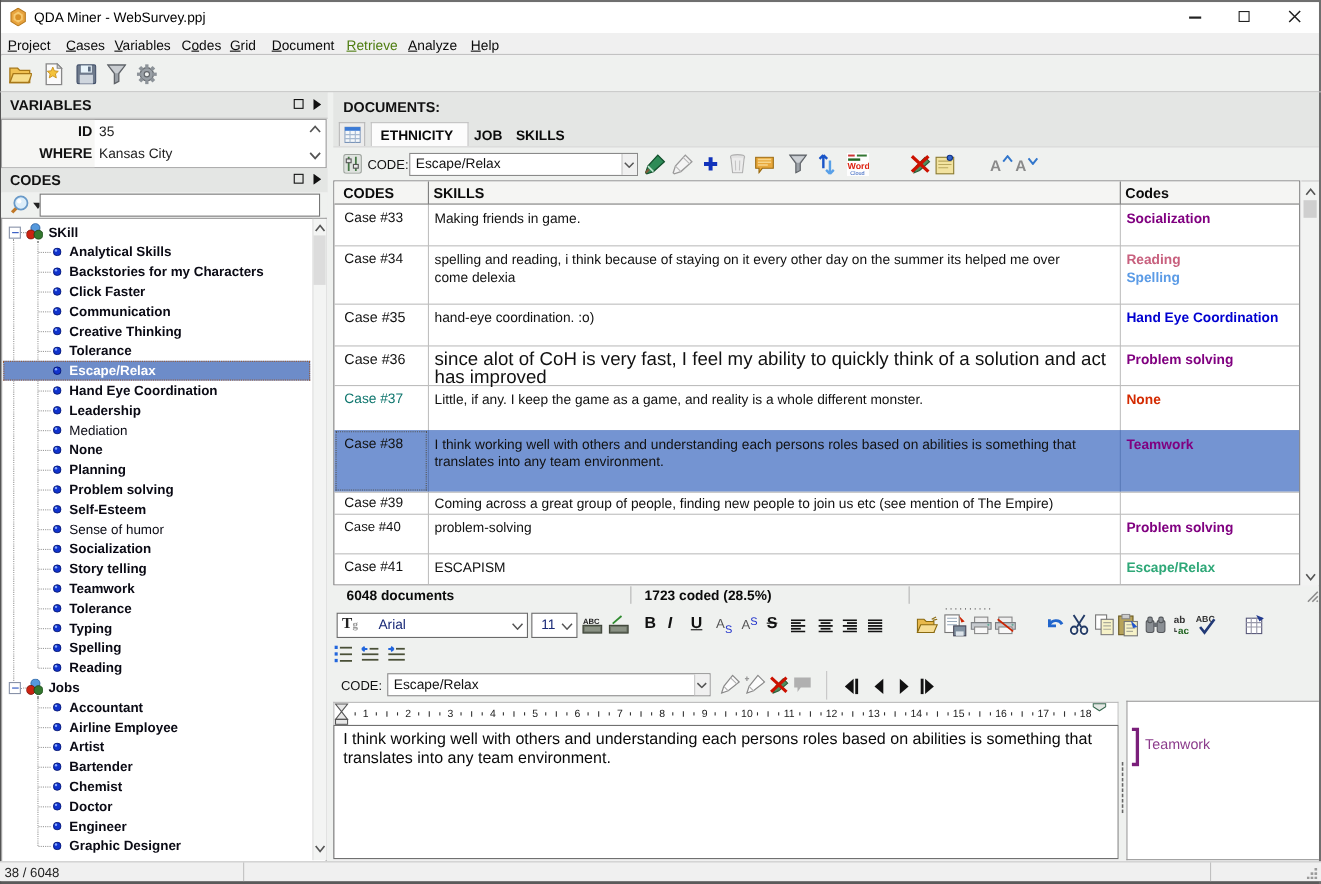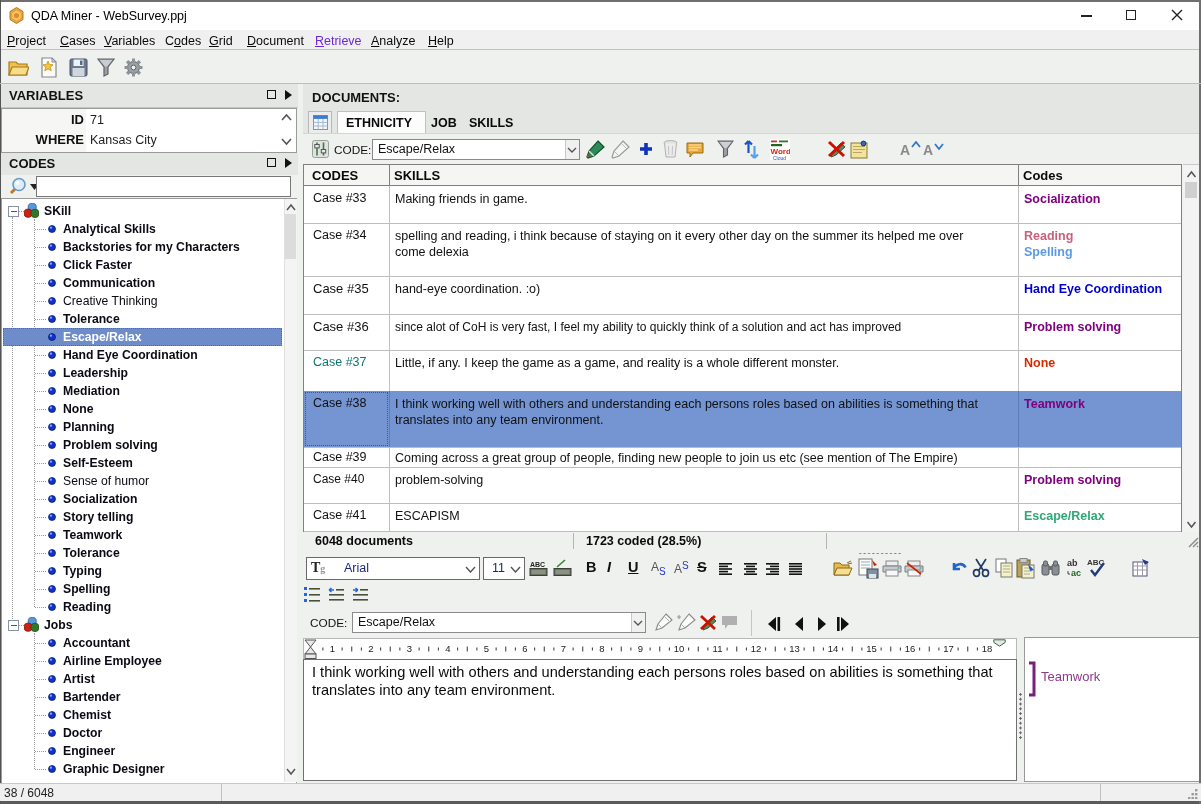--- a/index.html
+++ b/index.html
@@ -27,21 +27,21 @@
 <svg class="ab" style="left:1171px;top:9px" width="12" height="12" viewBox="0 0 12 12">
 <path d="M1,1 L11,11 M11,1 L1,11" stroke="#222" stroke-width="1.4"></path>
   </svg>
 <div class="ab" style="left:1px;top:30px;width:1198px;height:20px;background:#f0f0f0;border-bottom:1px solid #c2c2c2"></div>
 <div class="ab" style="left:7px;top:34px;font-size:12.5px;color:#0a0a0a"><span style="text-decoration:underline">P</span>roject</div>
 <div class="ab" style="left:60px;top:34px;font-size:12.5px;color:#0a0a0a"><span style="text-decoration:underline">C</span>ases</div>
 <div class="ab" style="left:104px;top:34px;font-size:12.5px;color:#0a0a0a"><span style="text-decoration:underline">V</span>ariables</div>
 <div class="ab" style="left:165px;top:34px;font-size:12.5px;color:#0a0a0a">C<span style="text-decoration:underline">o</span>des</div>
 <div class="ab" style="left:209px;top:34px;font-size:12.5px;color:#0a0a0a"><span style="text-decoration:underline">G</span>rid</div>
 <div class="ab" style="left:247px;top:34px;font-size:12.5px;color:#0a0a0a"><span style="text-decoration:underline">D</span>ocument</div>
-<div class="ab" style="left:315px;top:34px;font-size:12.5px;color:#6d28d9"><span style="text-decoration:underline">R</span>etrieve</div>
+<div class="ab" style="left:315px;top:34px;font-size:12.5px;color:#4d7c0f"><span style="text-decoration:underline">R</span>etrieve</div>
 <div class="ab" style="left:371px;top:34px;font-size:12.5px;color:#0a0a0a"><span style="text-decoration:underline">A</span>nalyze</div>
 <div class="ab" style="left:428px;top:34px;font-size:12.5px;color:#0a0a0a"><span style="text-decoration:underline">H</span>elp</div>
 <div class="ab dots tb" style="left:1px;top:51px;width:1198px;height:33px"></div>
 <svg class="ab" style="left:8px;top:58px" width="21" height="19" viewBox="0 0 21 19">
 <path d="M1,4 L8,4 L10,6 L19,6 L19,17 L1,17 Z" fill="#f0c050" stroke="#a87818" stroke-width="1.2"></path>
 <path d="M1,17 L4,9 L21,9 L18,17 Z" fill="#f7dd8a" stroke="#a87818" stroke-width="1.2"></path>
 </svg>
 <svg class="ab" style="left:38px;top:57px" width="21" height="21" viewBox="0 0 21 21">
 <path d="M4,1 L14,1 L18,5 L18,20 L4,20 Z" fill="#fbfbfb" stroke="#888" stroke-width="1.2"></path>
 <path d="M14,1 L14,5 L18,5 Z" fill="#d8d8d8" stroke="#888"></path>
@@ -76,21 +76,21 @@
 <div class="ab" style="left:0;top:83px;width:1201px;height:1px;background:#bdbdbd"></div>
 <div class="ab hdr dots" style="left:1px;top:84px;width:297px;height:24px;line-height:24px;padding-left:8px;border-bottom:1px solid #c5c5c5">VARIABLES</div>
 <div class="ab" style="left:267px;top:90px;width:9px;height:9px;border:1.5px solid #111"></div>
 <svg class="ab" style="left:284px;top:90px" width="8" height="10" viewBox="0 0 8 10">
     <polygon points="1,0 8,5 1,10" fill="#111"></polygon>
   </svg>
 <div class="ab" style="left:1px;top:108px;width:296px;height:45px;background:#fff;border:1px solid #9a9a9a"></div>
 <div class="ab dots" style="left:2px;top:109px;width:84px;height:43px;background:#f6f6f4"></div>
 <div class="ab" style="left:2px;top:112px;width:82px;text-align:right;font-weight:bold;font-size:13px;color:#111">ID</div>
 <div class="ab" style="left:2px;top:132px;width:82px;text-align:right;font-weight:bold;font-size:13px;color:#111">WHERE</div>
-<div class="ab" style="left:90px;top:113px;font-size:12.5px;color:#222">71</div>
+<div class="ab" style="left:90px;top:113px;font-size:12.5px;color:#222">35</div>
 <div class="ab" style="left:90px;top:133px;font-size:12.5px;color:#222">Kansas City</div>
 <svg class="ab" style="left:280px;top:113px" width="13" height="8" viewBox="0 0 13 8">
     <path d="M2,7 L6.5,2 L11,7" fill="none" stroke="#555" stroke-width="1.6"></path>
   </svg>
 <svg class="ab" style="left:280px;top:138px" width="13" height="8" viewBox="0 0 13 8">
     <path d="M2,1 L6.5,6 L11,1" fill="none" stroke="#555" stroke-width="1.6"></path>
   </svg>
 <div class="ab hdr dots" style="left:1px;top:153px;width:297px;height:22px;line-height:22px;padding-left:8px">CODES</div>
 <div class="ab" style="left:267px;top:158px;width:9px;height:9px;border:1.5px solid #111"></div>
 <svg class="ab" style="left:284px;top:158px" width="8" height="10" viewBox="0 0 8 10">
@@ -141,21 +141,21 @@
 <svg class="ab" style="left:48px;top:279px" width="8" height="8" viewBox="0 0 8 8">
 <circle cx="4" cy="4" r="3.5" fill="#1133cc" stroke="#001166" stroke-width="0.7"></circle>
 <circle cx="2.9" cy="2.7" r="1.1" fill="#88aaff"></circle>
 </svg>
 <div class="ab" style="left:63px;top:276px;font-size:12.2px;font-weight:bold;color:#0a0a14">Communication</div>
 <div class="ab" style="left:35px;top:301px;width:11px;height:1px;border-top:1px dotted #9a9a9a"></div>
 <svg class="ab" style="left:48px;top:297px" width="8" height="8" viewBox="0 0 8 8">
 <circle cx="4" cy="4" r="3.5" fill="#1133cc" stroke="#001166" stroke-width="0.7"></circle>
 <circle cx="2.9" cy="2.7" r="1.1" fill="#88aaff"></circle>
 </svg>
-<div class="ab" style="left:63px;top:294px;font-size:12.2px;font-weight:normal;color:#0a0a14">Creative Thinking</div>
+<div class="ab" style="left:63px;top:294px;font-size:12.2px;font-weight:bold;color:#0a0a14">Creative Thinking</div>
 <div class="ab" style="left:35px;top:319px;width:11px;height:1px;border-top:1px dotted #9a9a9a"></div>
 <svg class="ab" style="left:48px;top:315px" width="8" height="8" viewBox="0 0 8 8">
 <circle cx="4" cy="4" r="3.5" fill="#1133cc" stroke="#001166" stroke-width="0.7"></circle>
 <circle cx="2.9" cy="2.7" r="1.1" fill="#88aaff"></circle>
 </svg>
 <div class="ab" style="left:63px;top:312px;font-size:12.2px;font-weight:bold;color:#0a0a14">Tolerance</div>
 <div class="ab" style="left:35px;top:337px;width:11px;height:1px;border-top:1px dotted #9a9a9a"></div>
 <div class="ab" style="left:3px;top:328px;width:279px;height:18px;background:#6d8cc9;border:1px dotted #9a5a30"></div>
 <svg class="ab" style="left:48px;top:333px" width="8" height="8" viewBox="0 0 8 8">
 <circle cx="4" cy="4" r="3.5" fill="#1133cc" stroke="#001166" stroke-width="0.7"></circle>
@@ -172,21 +172,21 @@
 <svg class="ab" style="left:48px;top:369px" width="8" height="8" viewBox="0 0 8 8">
 <circle cx="4" cy="4" r="3.5" fill="#1133cc" stroke="#001166" stroke-width="0.7"></circle>
 <circle cx="2.9" cy="2.7" r="1.1" fill="#88aaff"></circle>
 </svg>
 <div class="ab" style="left:63px;top:366px;font-size:12.2px;font-weight:bold;color:#0a0a14">Leadership</div>
 <div class="ab" style="left:35px;top:391px;width:11px;height:1px;border-top:1px dotted #9a9a9a"></div>
 <svg class="ab" style="left:48px;top:387px" width="8" height="8" viewBox="0 0 8 8">
 <circle cx="4" cy="4" r="3.5" fill="#1133cc" stroke="#001166" stroke-width="0.7"></circle>
 <circle cx="2.9" cy="2.7" r="1.1" fill="#88aaff"></circle>
 </svg>
-<div class="ab" style="left:63px;top:384px;font-size:12.2px;font-weight:bold;color:#0a0a14">Mediation</div>
+<div class="ab" style="left:63px;top:384px;font-size:12.2px;font-weight:normal;color:#0a0a14">Mediation</div>
 <div class="ab" style="left:35px;top:409px;width:11px;height:1px;border-top:1px dotted #9a9a9a"></div>
 <svg class="ab" style="left:48px;top:405px" width="8" height="8" viewBox="0 0 8 8">
 <circle cx="4" cy="4" r="3.5" fill="#1133cc" stroke="#001166" stroke-width="0.7"></circle>
 <circle cx="2.9" cy="2.7" r="1.1" fill="#88aaff"></circle>
 </svg>
 <div class="ab" style="left:63px;top:402px;font-size:12.2px;font-weight:bold;color:#0a0a14">None</div>
 <div class="ab" style="left:35px;top:427px;width:11px;height:1px;border-top:1px dotted #9a9a9a"></div>
 <svg class="ab" style="left:48px;top:423px" width="8" height="8" viewBox="0 0 8 8">
 <circle cx="4" cy="4" r="3.5" fill="#1133cc" stroke="#001166" stroke-width="0.7"></circle>
 <circle cx="2.9" cy="2.7" r="1.1" fill="#88aaff"></circle>
@@ -431,21 +431,21 @@
     <div style="color:#5b9be6">Spelling</div>
   </div>
 <div class="ab" style="left:304px;top:314px;width:877px;height:1px;background:#bdbdbd"></div>
 <div class="ab" style="left:313px;top:281px;font-size:13px;color:#111">Case #35</div>
 <div class="ab" style="left:395px;top:281px;width:620px;font-size:12.5px;line-height:16px;color:#111">hand-eye coordination. :o)</div>
 <div class="ab" style="left:1024px;top:281px;font-size:12.5px;font-weight:bold;line-height:16px">
     <div style="color:#0000d0">Hand Eye Coordination</div>
   </div>
 <div class="ab" style="left:304px;top:350px;width:877px;height:1px;background:#bdbdbd"></div>
 <div class="ab" style="left:313px;top:319px;font-size:13px;color:#111">Case #36</div>
-<div class="ab" style="left:395px;top:319px;width:620px;font-size:12px;line-height:16px;color:#111">since alot of CoH is very fast, I feel my ability to quickly think of a solution and act has improved</div>
+<div class="ab" style="left:395px;top:319px;width:620px;font-size:17px;line-height:16px;color:#111">since alot of CoH is very fast, I feel my ability to quickly think of a solution and act has improved</div>
 <div class="ab" style="left:1024px;top:319px;font-size:12.5px;font-weight:bold;line-height:16px">
     <div style="color:#800080">Problem solving</div>
   </div>
 <div class="ab" style="left:304px;top:391px;width:877px;height:1px;background:#bdbdbd"></div>
 <div class="ab" style="left:313px;top:355px;font-size:12.5px;color:#0f766e">Case #37</div>
 <div class="ab" style="left:395px;top:355px;width:620px;font-size:12.5px;line-height:16px;color:#111">Little, if any. I keep the game as a game, and reality is a whole different monster.</div>
 <div class="ab" style="left:1024px;top:355px;font-size:12.5px;font-weight:bold;line-height:16px">
     <div style="color:#d42a00">None</div>
   </div>
 <div class="ab" style="left:304px;top:391px;width:877px;height:56px;background:#7494d2"></div>

